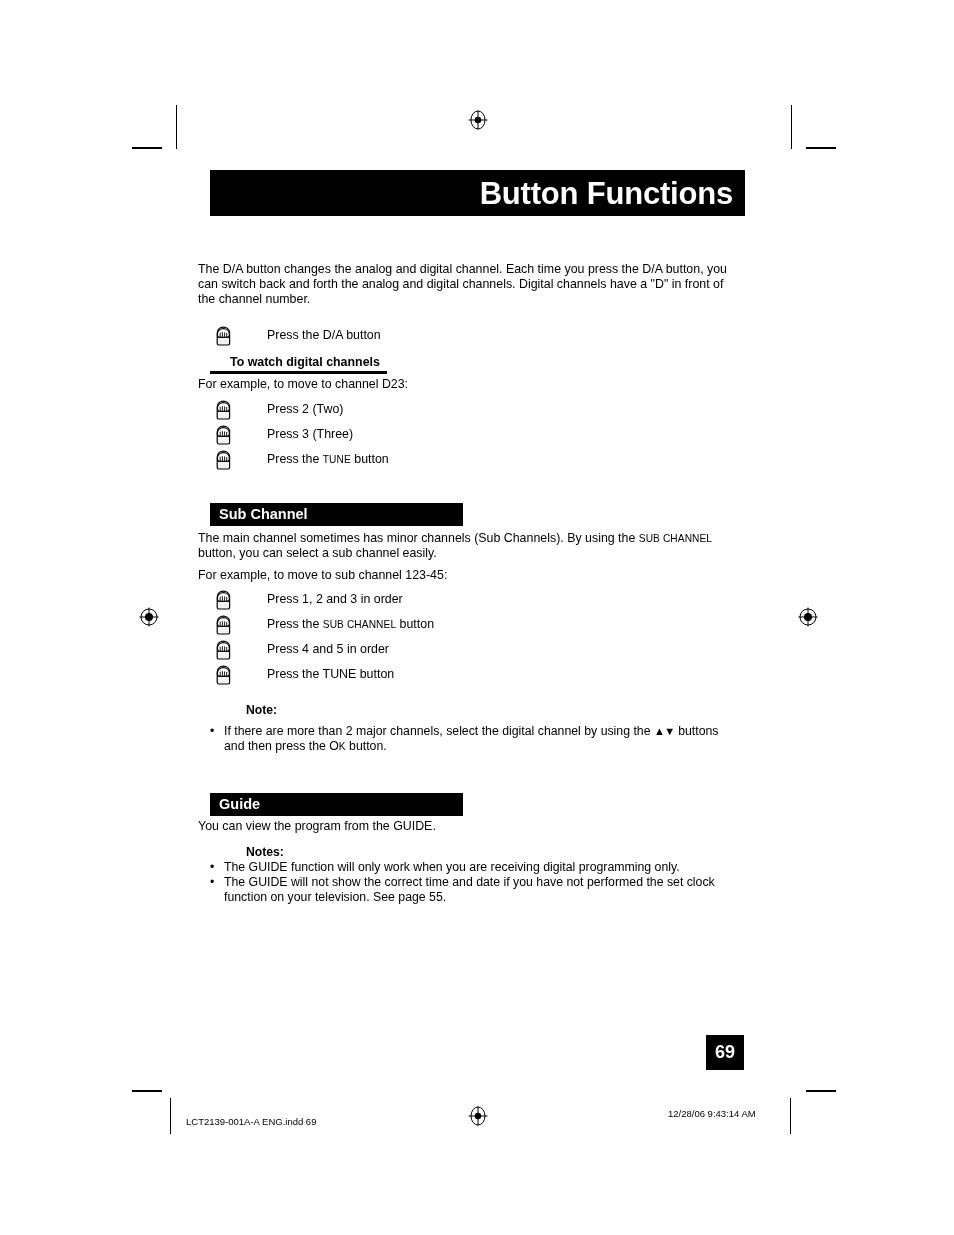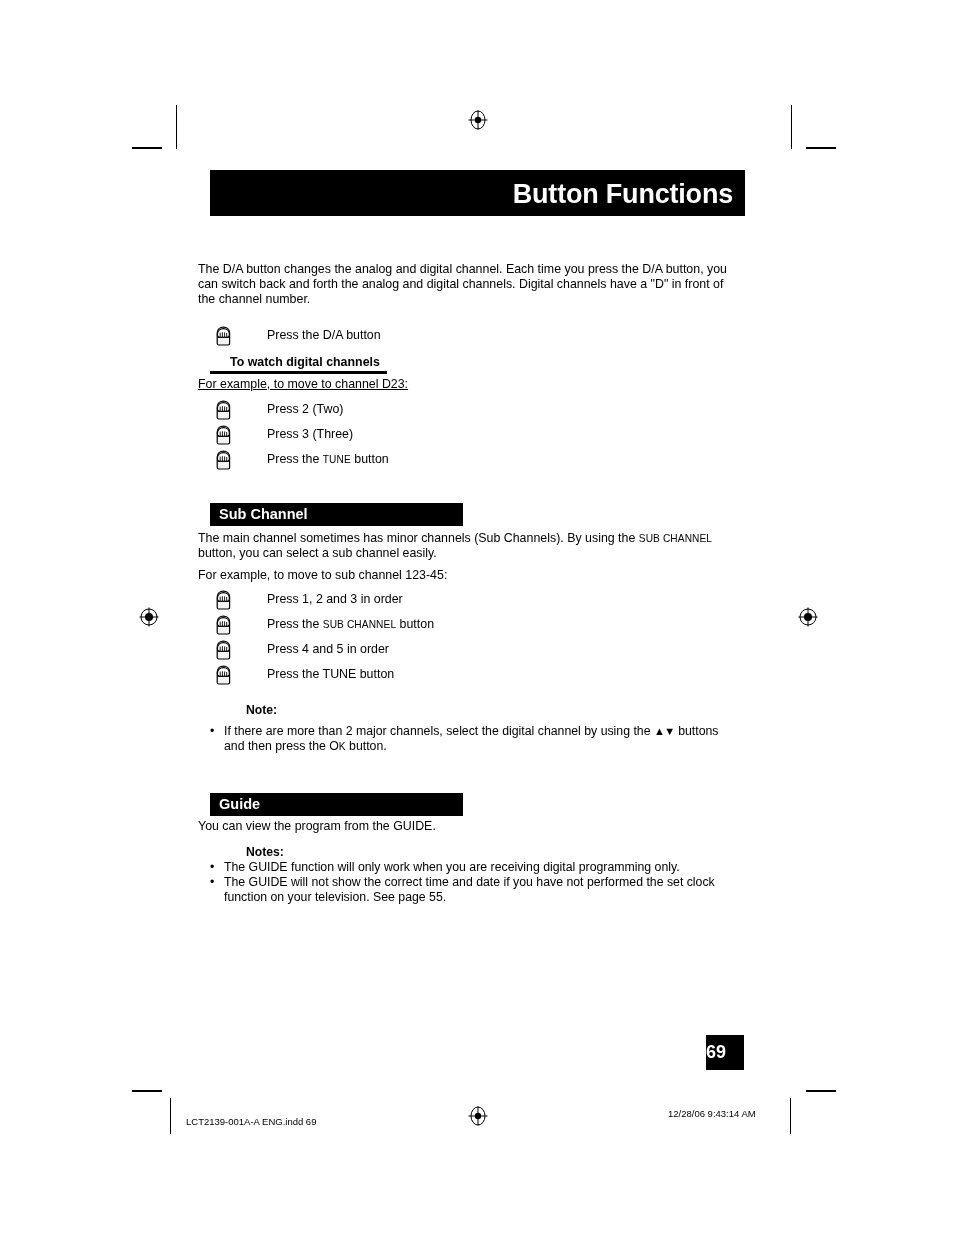--- a/index.html
+++ b/index.html
@@ -44,21 +44,21 @@
     top: 170px;
     width: 535px;
     height: 46px;
     background: #000000;
   }
   .title-bar .title-text {
     position: absolute;
     right: 12px;
     bottom: 2px;
     color: #ffffff;
-    font-size: 27px;
+    font-size: 31px;
     font-weight: bold;
     letter-spacing: -0.2px;
     line-height: 40px;
   }
 
   
   .section-bar {
     position: absolute;
     left: 210px;
     width: 253px;
@@ -169,21 +169,21 @@
     top: 1035px;
     width: 38px;
     height: 35px;
     background: #000;
   }
   .page-badge .num {
     position: absolute;
     left: 0;
     right: 0;
     top: 7px;
-    text-align: left;
+    text-align: center;
     color: #fff;
     font-size: 18px;
     font-weight: bold;
     line-height: 21px;
   }
 
   
   .footer-rule-v {
     position: absolute;
     width: 1px;
@@ -262,21 +262,21 @@
         <path d="M10.2 9.0 L10.2 12.6 M12.4 8.6 L12.4 12.6 M14.6 8.8 L14.6 12.6 M16.7 9.4 L16.7 12.6" stroke="#000" stroke-width="0.9" fill="none" stroke-linecap="round"></path>
         <path d="M7.6 13.4 L19.3 13.4" stroke="#000" stroke-width="0.9" fill="none"></path>
       </svg>
     </span>
     <span class="step-label">Press the D/A button</span>
   </div>
 
   <div class="bold-head" style="top:355px;margin-left:20px;">To watch digital channels</div>
   <div class="rule" style="top:371px; width:177px;"></div>
 
-  <div class="para" style="top:377px;text-decoration:underline;">For example, to move to channel D23:</div>
+  <div class="para" style="top:377px;">For example, to move to channel D23:</div>
 
   <div class="step" style="top:398px;">
     <span class="hand-icon">
       <svg viewBox="0 0 26 26" width="26" height="26" aria-hidden="true">
         <path d="M7.2 9.0 C7.2 5.2 10.0 3.2 13.4 3.2 C16.8 3.2 19.6 5.2 19.6 8.6 L19.6 11.0
                  L19.6 19.6 C19.6 20.4 19.0 21.0 18.2 21.0 L8.6 21.0 C7.8 21.0 7.2 20.4 7.2 19.6 Z" fill="#f2f2f2" stroke="#000" stroke-width="1.2" stroke-linejoin="round"></path>
         <path d="M7.4 10.4 C7.4 7.0 9.9 4.6 13.4 4.6 C16.9 4.6 19.4 7.0 19.4 10.4
                  C19.4 12.1 18.0 13.3 16.2 13.3 L10.6 13.3 C8.8 13.3 7.4 12.1 7.4 10.4 Z" fill="#ffffff" stroke="#000" stroke-width="1.1"></path>
         <path d="M10.2 9.0 L10.2 12.6 M12.4 8.6 L12.4 12.6 M14.6 8.8 L14.6 12.6 M16.7 9.4 L16.7 12.6" stroke="#000" stroke-width="0.9" fill="none" stroke-linecap="round"></path>
         <path d="M7.6 13.4 L19.3 13.4" stroke="#000" stroke-width="0.9" fill="none"></path>

